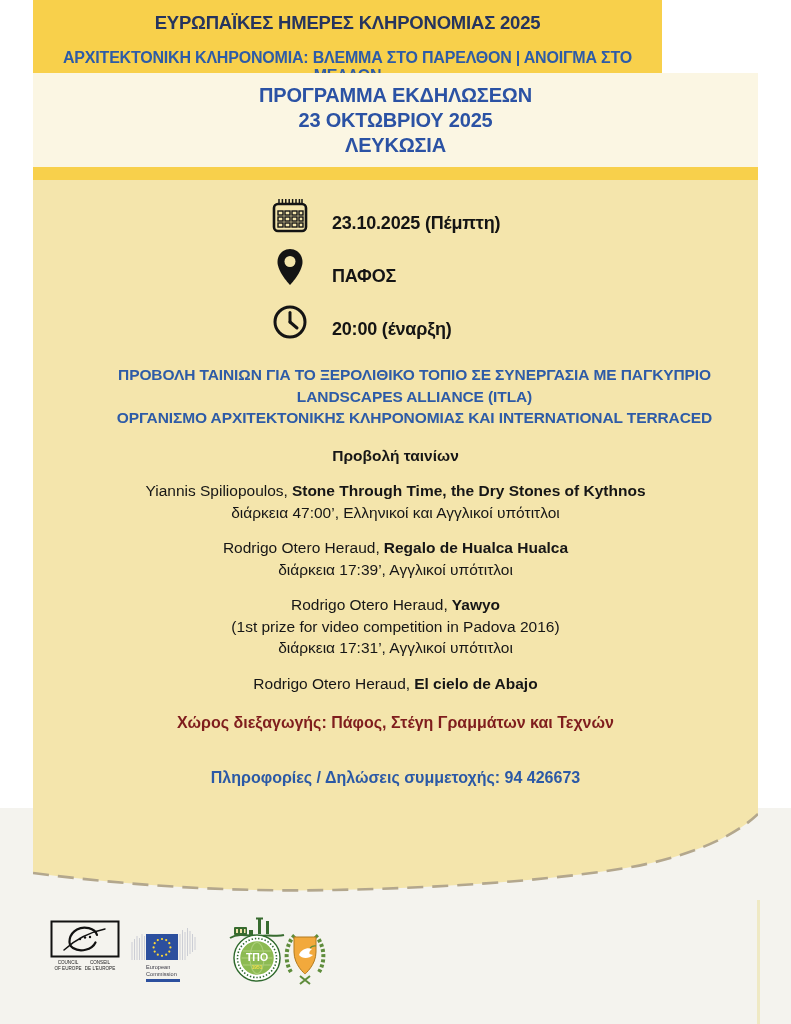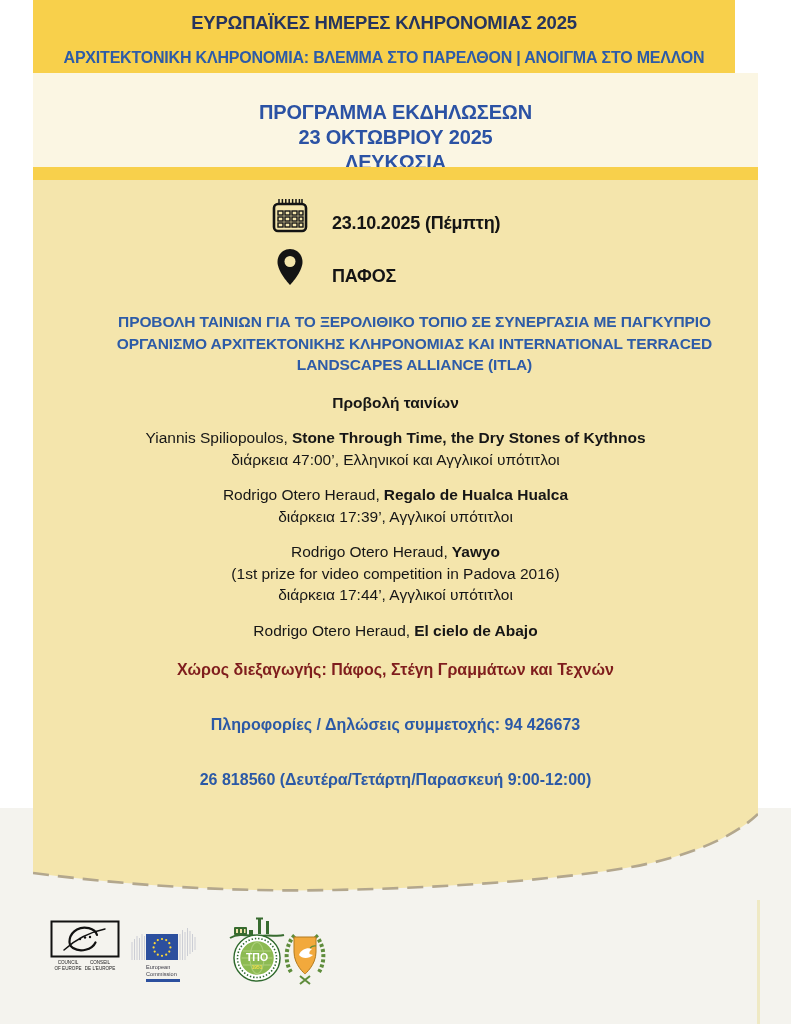--- a/index.html
+++ b/index.html
@@ -3,32 +3,32 @@
 <meta charset="utf-8">
 <style>
   html,body { margin:0; padding:0; background:#ffffff; }
   .page {
     position:relative; width:791px; height:1024px; overflow:hidden;
     background:#ffffff; font-family:"Liberation Sans", sans-serif;
     -webkit-font-smoothing:antialiased;
   }
   
   .band-header {
-    position:absolute; left:33px; top:0; width:702px; height:73px;
+    position:absolute; left:33px; top:0; width:629px; height:73px;
     background:#F8D04B; text-align:center;
   }
   .band-header .main-title {
     padding-top:12px; font-size:18.5px; font-weight:bold; color:#26345E; letter-spacing:-0.2px;
   }
   .band-header .sub-title {
     margin-top:15px; font-size:16px; font-weight:bold; color:#2D5BA7; letter-spacing:-0.2px;
   }
   .band-program {
     position:absolute; left:33px; top:73px; width:725px; height:94px;
-    background:#FBF6E3; text-align:center; padding-top:27px; box-sizing:border-box;
+    background:#FBF6E3; text-align:center; padding-top:10px; box-sizing:border-box;
   }
   .band-program .ph-line {
     font-size:20px; font-weight:bold; color:#2B52A4; line-height:25px; letter-spacing:-0.2px;
   }
   .band-sep {
     position:absolute; left:33px; top:167px; width:725px; height:13px; background:#F8D04B;
   }
   
   .panel {
     position:absolute; left:33px; top:180px; width:725px; height:628px;
@@ -131,26 +131,36 @@
       <div class="info-row">
         <span class="info-icon">
           <svg width="30" height="40" viewBox="0 0 30 40">
             <path d="M15,2 C7.5,2 2.5,8 2.5,15 C2.5,25 15,38 15,38 C15,38 27.5,25 27.5,15 C27.5,8 22.5,2 15,2 Z" fill="#141414"></path>
             <circle cx="15" cy="14.5" r="5.5" fill="#F4E5AC"></circle>
           </svg>
         </span>
         <span class="info-text">ΠΑΦΟΣ</span>
       </div>
 
+      <div class="info-row">
+        <span class="info-icon">
+          <svg width="36" height="36" viewBox="0 0 36 36">
+            <circle cx="18" cy="18" r="15" fill="none" stroke="#141414" stroke-width="3"></circle>
+            <line x1="18" y1="18" x2="18" y2="8.5" stroke="#141414" stroke-width="3" stroke-linecap="round"></line>
+            <line x1="18" y1="18" x2="25" y2="24" stroke="#141414" stroke-width="3" stroke-linecap="round"></line>
+          </svg>
+        </span>
+        <span class="info-text">20:00 (έναρξη)</span>
+      </div>
     </div>
 
     <div class="description">
       <div class="d-line">ΠΡΟΒΟΛΗ ΤΑΙΝΙΩΝ ΓΙΑ ΤΟ ΞΕΡΟΛΙΘΙΚΟ ΤΟΠΙΟ ΣΕ ΣΥΝΕΡΓΑΣΙΑ ΜΕ ΠΑΓΚΥΠΡΙΟ</div>
+      <div class="d-line">LANDSCAPES ALLIANCE (ITLA)</div>
       <div class="d-line">ΟΡΓΑΝΙΣΜΟ ΑΡΧΙΤΕΚΤΟΝΙΚΗΣ ΚΛΗΡΟΝΟΜΙΑΣ ΚΑΙ INTERNATIONAL TERRACED</div>
-      <div class="d-line">LANDSCAPES ALLIANCE (ITLA)</div>
     </div>
 
     <div class="film-section">
       <div class="line bold">Προβολή ταινίων</div>
 
       <div class="film">
         <div class="line">
           <span class="author">Yiannis Spiliopoulos,</span><span class="bold">Stone Through Time, the Dry Stones of Kythnos</span>
         </div>
         <div class="line">διάρκεια 47:00’, Ελληνικοί και Αγγλικοί υπότιτλοι</div>
@@ -161,21 +171,21 @@
           <span class="author">Rodrigo Otero Heraud,</span><span class="bold">Regalo de Hualca Hualca</span>
         </div>
         <div class="line">διάρκεια 17:39’, Αγγλικοί υπότιτλοι</div>
       </div>
 
       <div class="film">
         <div class="line">
           <span class="author">Rodrigo Otero Heraud,</span><span class="bold">Yawyo</span>
         </div>
         <div class="line">(1st prize for video competition in Padova 2016)</div>
-        <div class="line">διάρκεια 17:44’, Αγγλικοί υπότιτλοι</div>
+        <div class="line">διάρκεια 17:31’, Αγγλικοί υπότιτλοι</div>
       </div>
 
       <div class="film">
         <div class="line">
           <span class="author">Rodrigo Otero Heraud,</span><span class="bold">El cielo de Abajo</span>
         </div>
       </div>
     </div>
 
     <div class="venue-line">Χώρος διεξαγωγής: Πάφος, Στέγη Γραμμάτων και Τεχνών</div>

